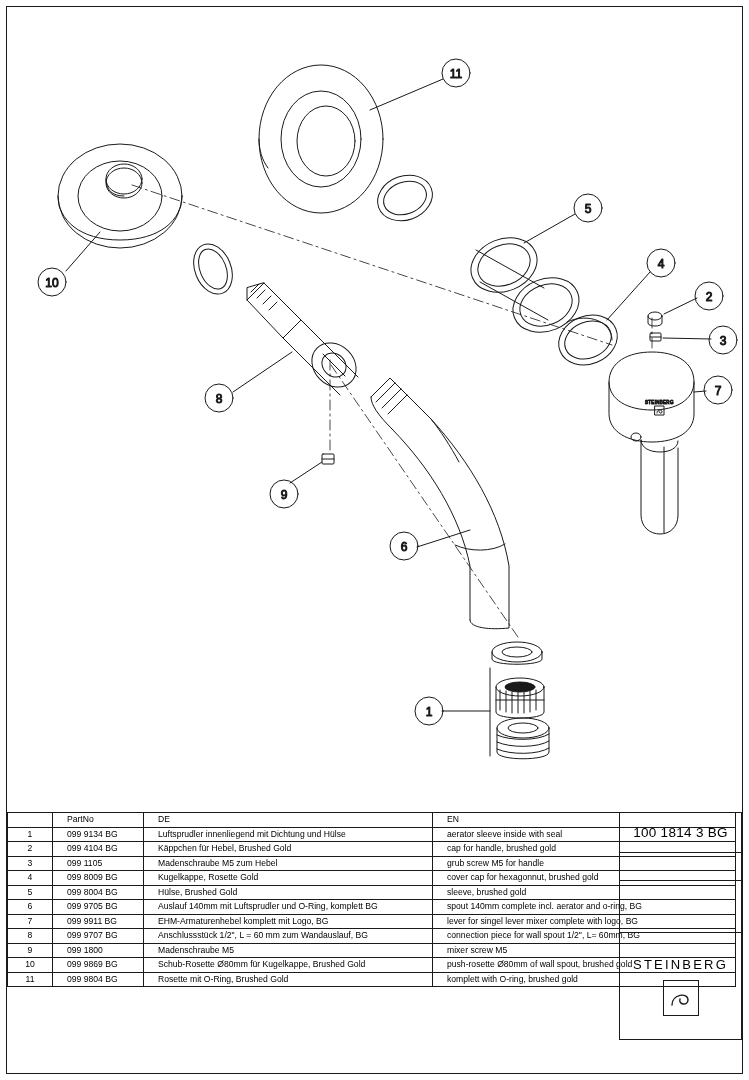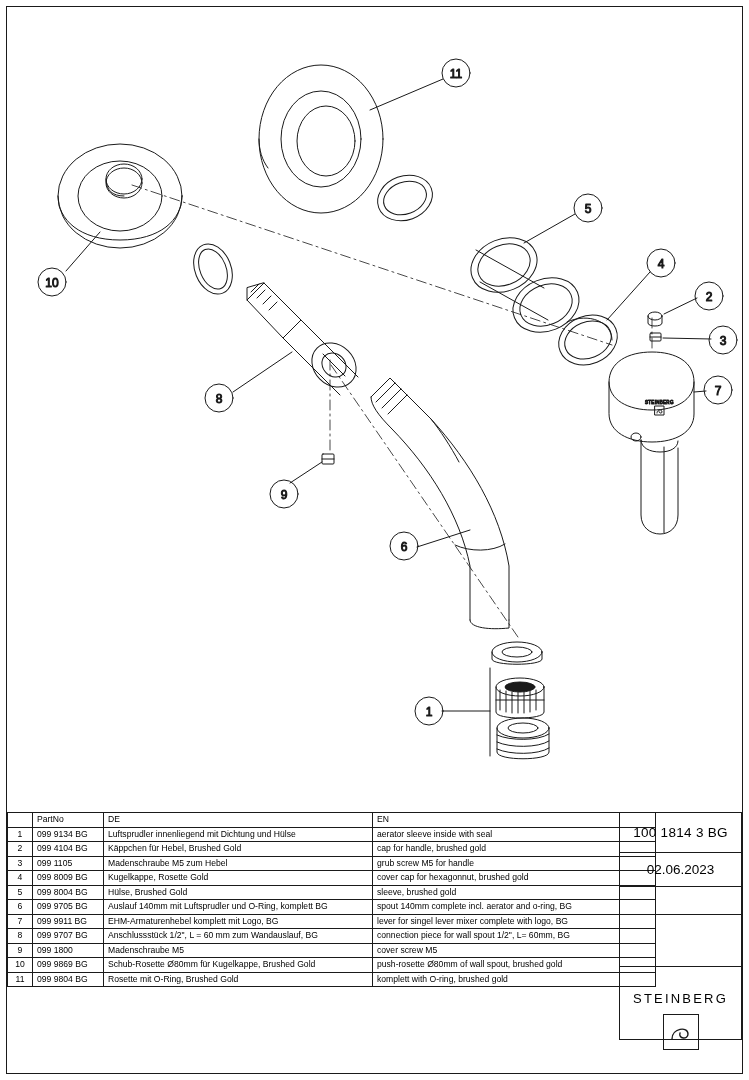--- a/index.html
+++ b/index.html
@@ -45,21 +45,21 @@
   }
   table.parts {
     border-collapse: collapse;
     table-layout: fixed;
     width: 612px;
     font-size: 8.6px;
     line-height: 1.05;
   }
   table.parts th, table.parts td {
     border: 1px solid #1a1a1a;
-    padding: 0 4px;
+    padding: 0 14px;
     height: 13.5px;
     text-align: left;
     font-weight: normal;
     white-space: nowrap;
     overflow: hidden;
   }
   .col-no   { width: 16px; text-align: center !important; }
   .col-part { width: 62px; }
   .col-de   { width: 260px; margin-left: 32px; }
   .col-en   { width: 274px; }
@@ -332,41 +332,40 @@
           <tr>
             <td class="col-no">8</td>
             <td class="col-part">099 9707 BG</td>
             <td class="col-de">Anschlussstück 1/2", L = 60 mm zum Wandauslauf, BG</td>
             <td class="col-en">connection piece for wall spout 1/2", L= 60mm, BG</td>
           </tr>
           <tr>
             <td class="col-no">9</td>
             <td class="col-part">099 1800</td>
             <td class="col-de">Madenschraube M5</td>
-            <td class="col-en">cover screw M5</td>
+            <td class="col-en">mixer screw M5</td>
           </tr>
           <tr>
             <td class="col-no">10</td>
             <td class="col-part">099 9869 BG</td>
             <td class="col-de">Schub-Rosette Ø80mm für Kugelkappe, Brushed Gold</td>
             <td class="col-en">push-rosette Ø80mm of wall spout, brushed gold</td>
           </tr>
           <tr>
             <td class="col-no">11</td>
             <td class="col-part">099 9804 BG</td>
             <td class="col-de">Rosette mit O-Ring, Brushed Gold</td>
             <td class="col-en">komplett with O-ring, brushed gold</td>
           </tr>
         </tbody>
     </table>
   </div>
 
   <div class="titleblock">
     <div class="tb-row tb-article">100 1814 3 BG</div>
-    <div class="tb-row tb-date">02.06.2023</div>
     <div class="tb-row tb-blank1"></div>
     <div class="tb-row tb-blank2"></div>
     <div class="tb-row tb-logo">
       <div class="brand">STEINBERG</div>
       <div class="mark">
         <svg width="34" height="34" viewBox="0 0 34 34">
           <path d="M8 24 C8 13 24 11 24 19 C24 25 14 24 16 18" fill="none" stroke="#1a1a1a" stroke-width="1.4" stroke-linecap="round"></path>
         </svg>
       </div>
     </div>

